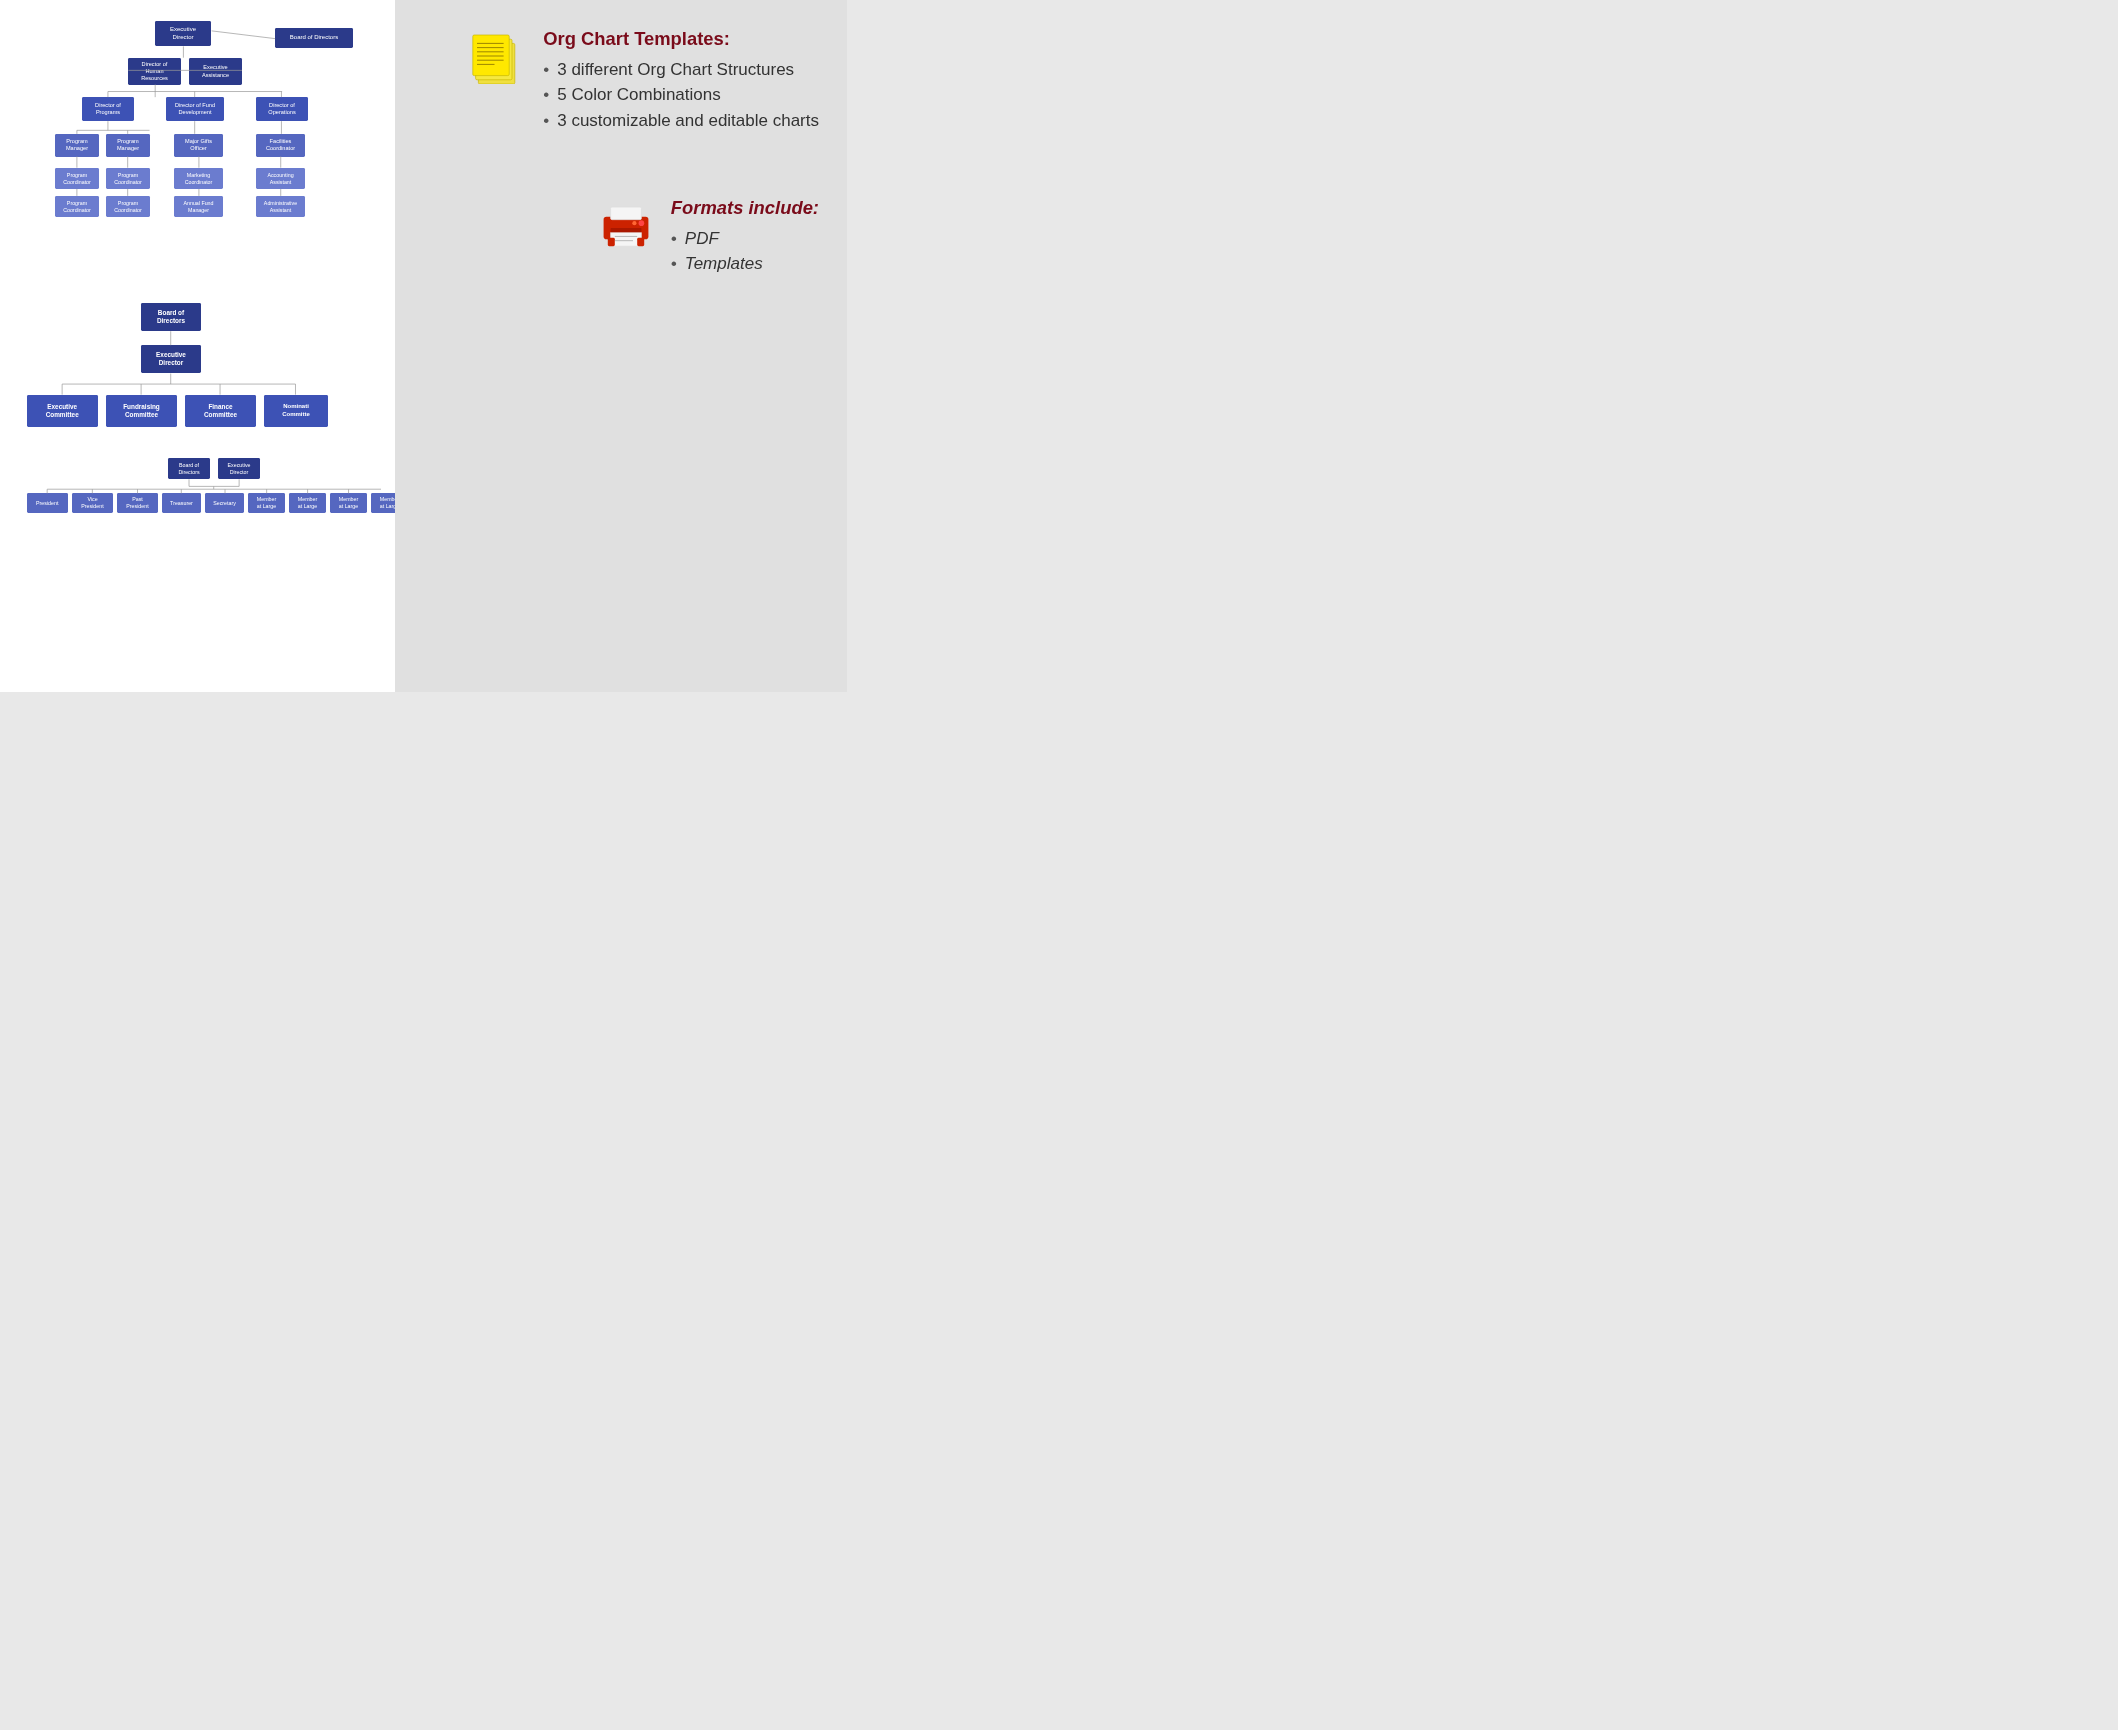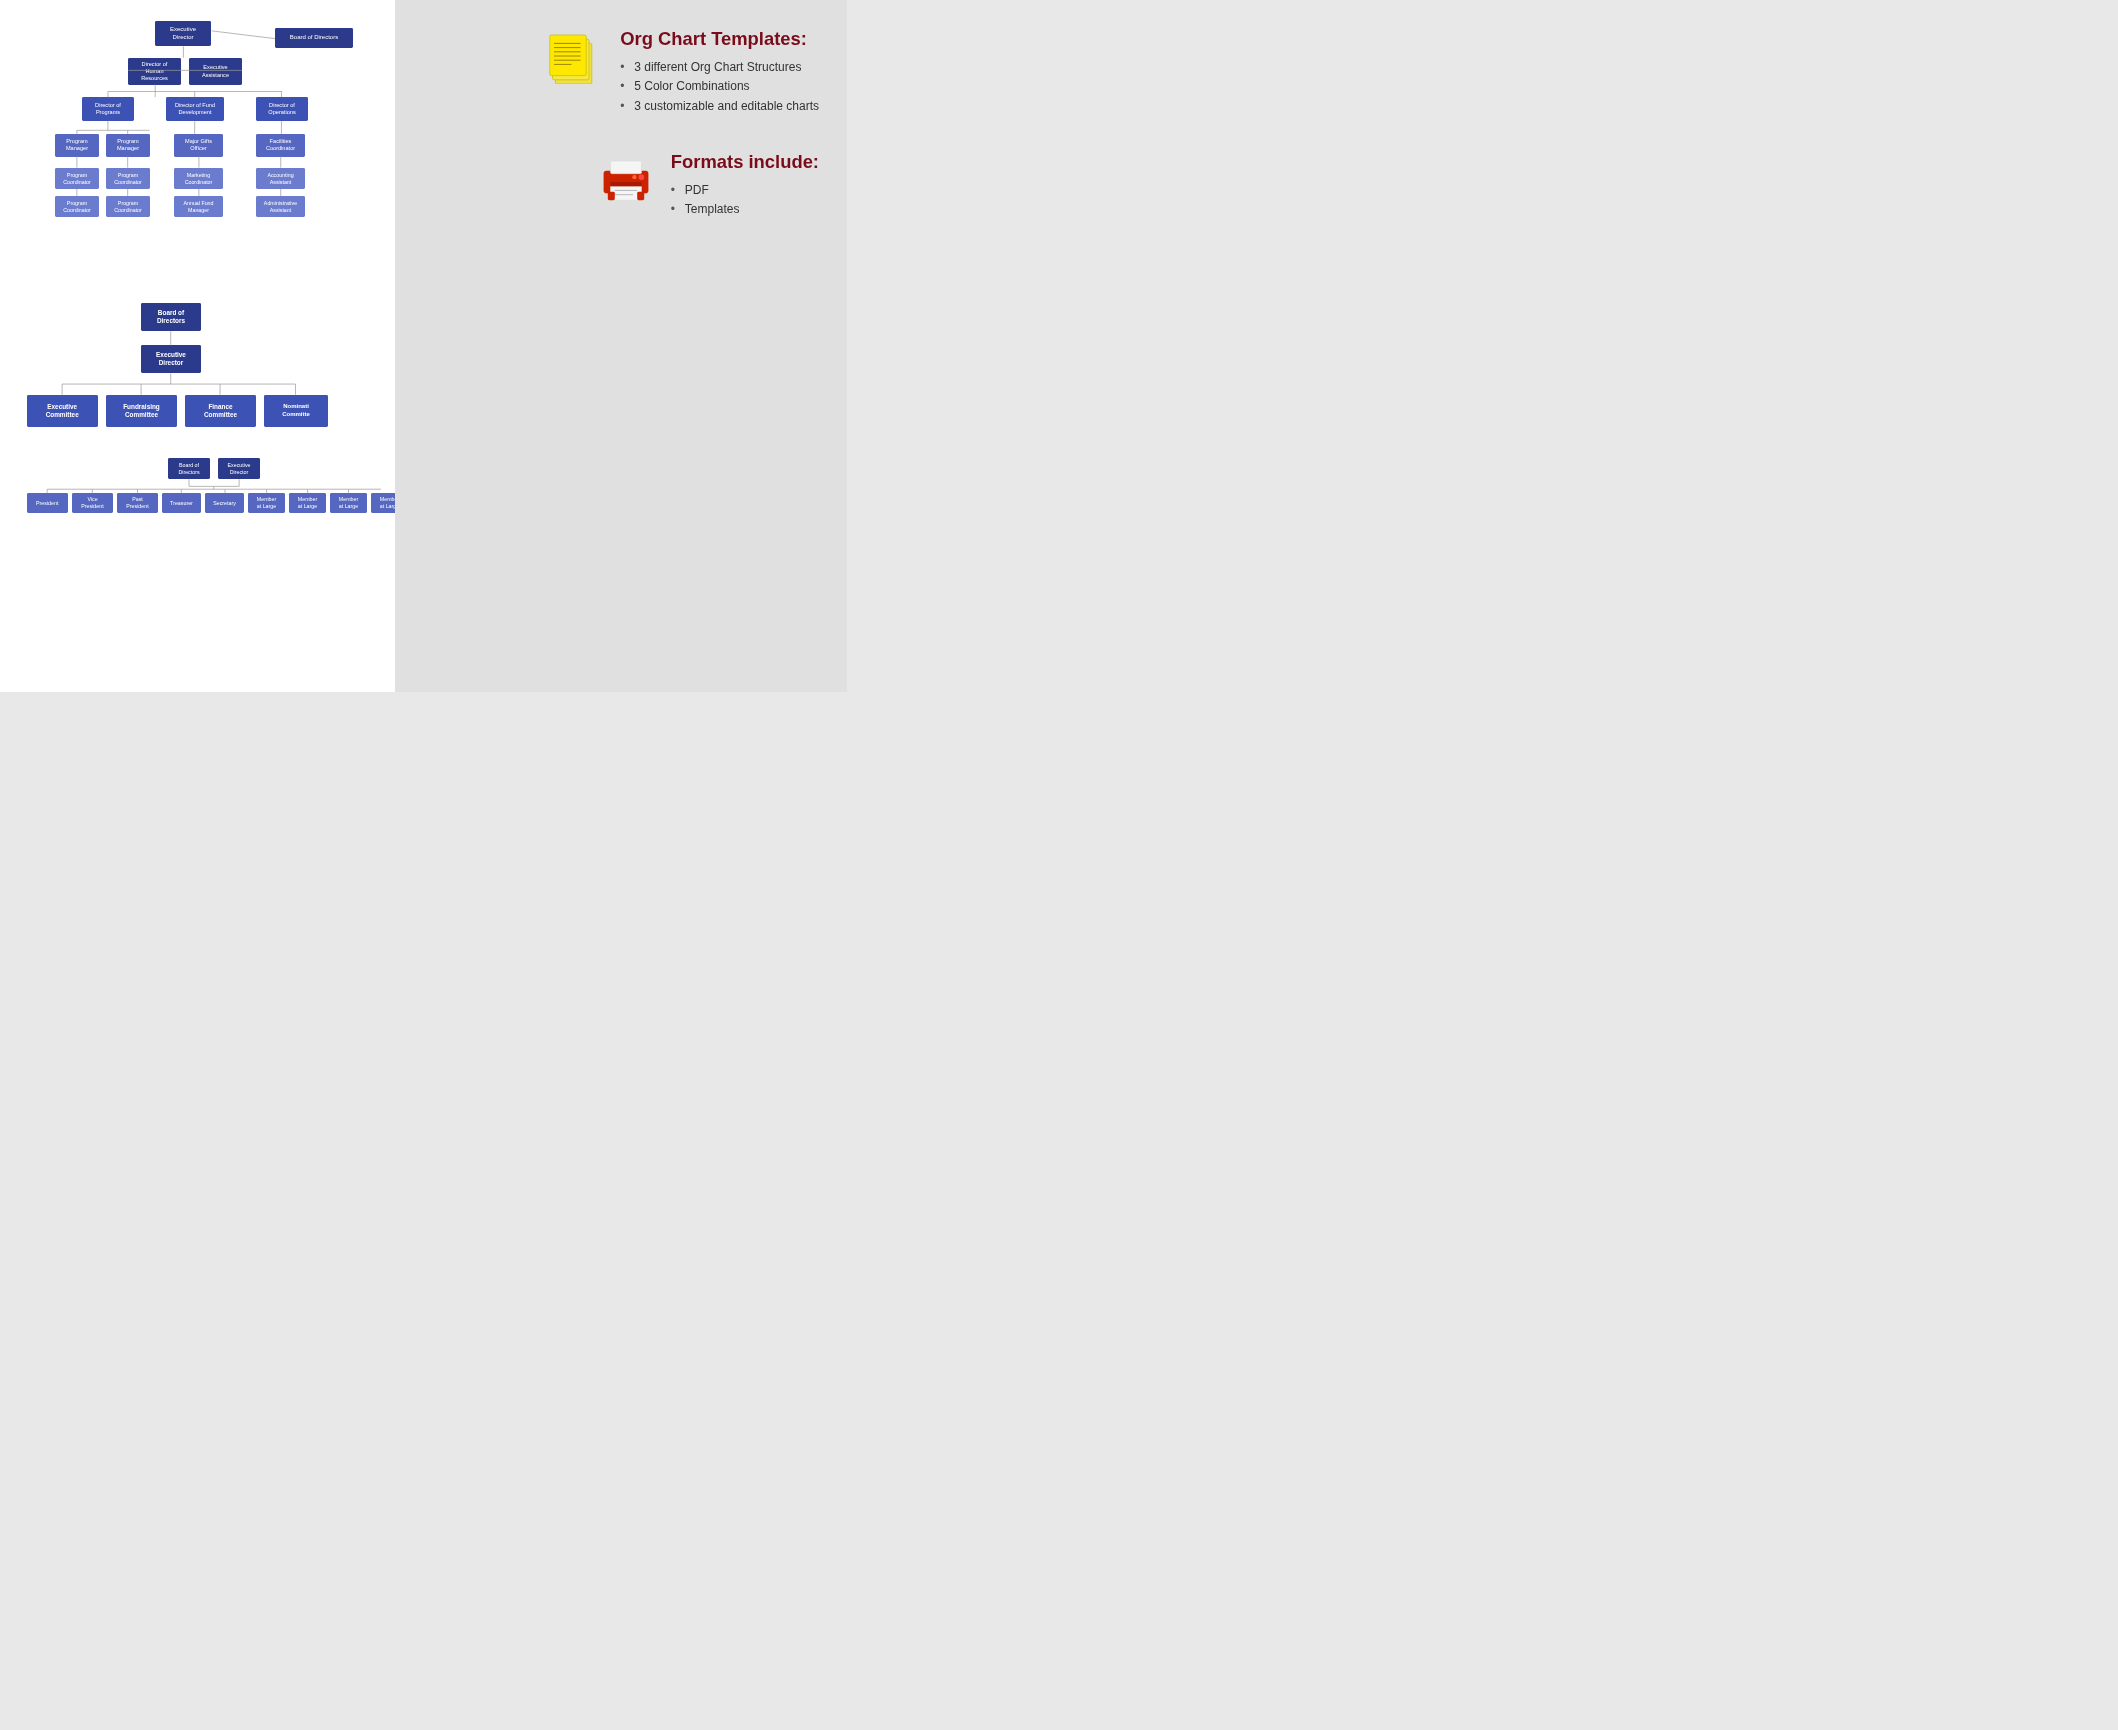--- a/index.html
+++ b/index.html
@@ -114,21 +114,21 @@
       font-size: 18.4px;
       font-weight: bold;
       color: #7a0b1a;
       margin-bottom: 7px;
     }
     .feature-list {
       list-style: none;
       padding: 0;
     }
     .feature-list li {
-      font-size: 12px;
+      font-size: 17px;
       color: #333;
       font-weight: 500;
       padding: 2.8px 0 2.8px 14px;
       position: relative;
     }
     .feature-list li::before {
       content: "•";
       position: absolute;
       left: 0;
       color: #555;
@@ -327,21 +327,21 @@
     <div class="feature-text">
       <div class="feature-title">Org Chart Templates:</div>
       <ul class="feature-list">
         <li>3 different Org Chart Structures</li>
         <li>5 Color Combinations</li>
         <li>3 customizable and editable charts</li>
       </ul>
     </div>
   </div>
 
-  <div class="feature-block" style="">
+  <div class="feature-block" style="margin-top:28px;font-style:italic;">
 
     <div class="printer-icon-wrap">
       <svg width="56" height="53" viewBox="0 0 80 75" xmlns="http://www.w3.org/2000/svg">
 
         <rect x="8" y="28" width="64" height="32" rx="4" fill="#cc2200"></rect>
 
         <rect x="18" y="14" width="44" height="18" rx="2" fill="#f5f5f5" stroke="#ddd" stroke-width="1"></rect>
 
         <rect x="18" y="50" width="44" height="20" rx="1" fill="#f5f5f5" stroke="#ddd" stroke-width="1"></rect>
 

